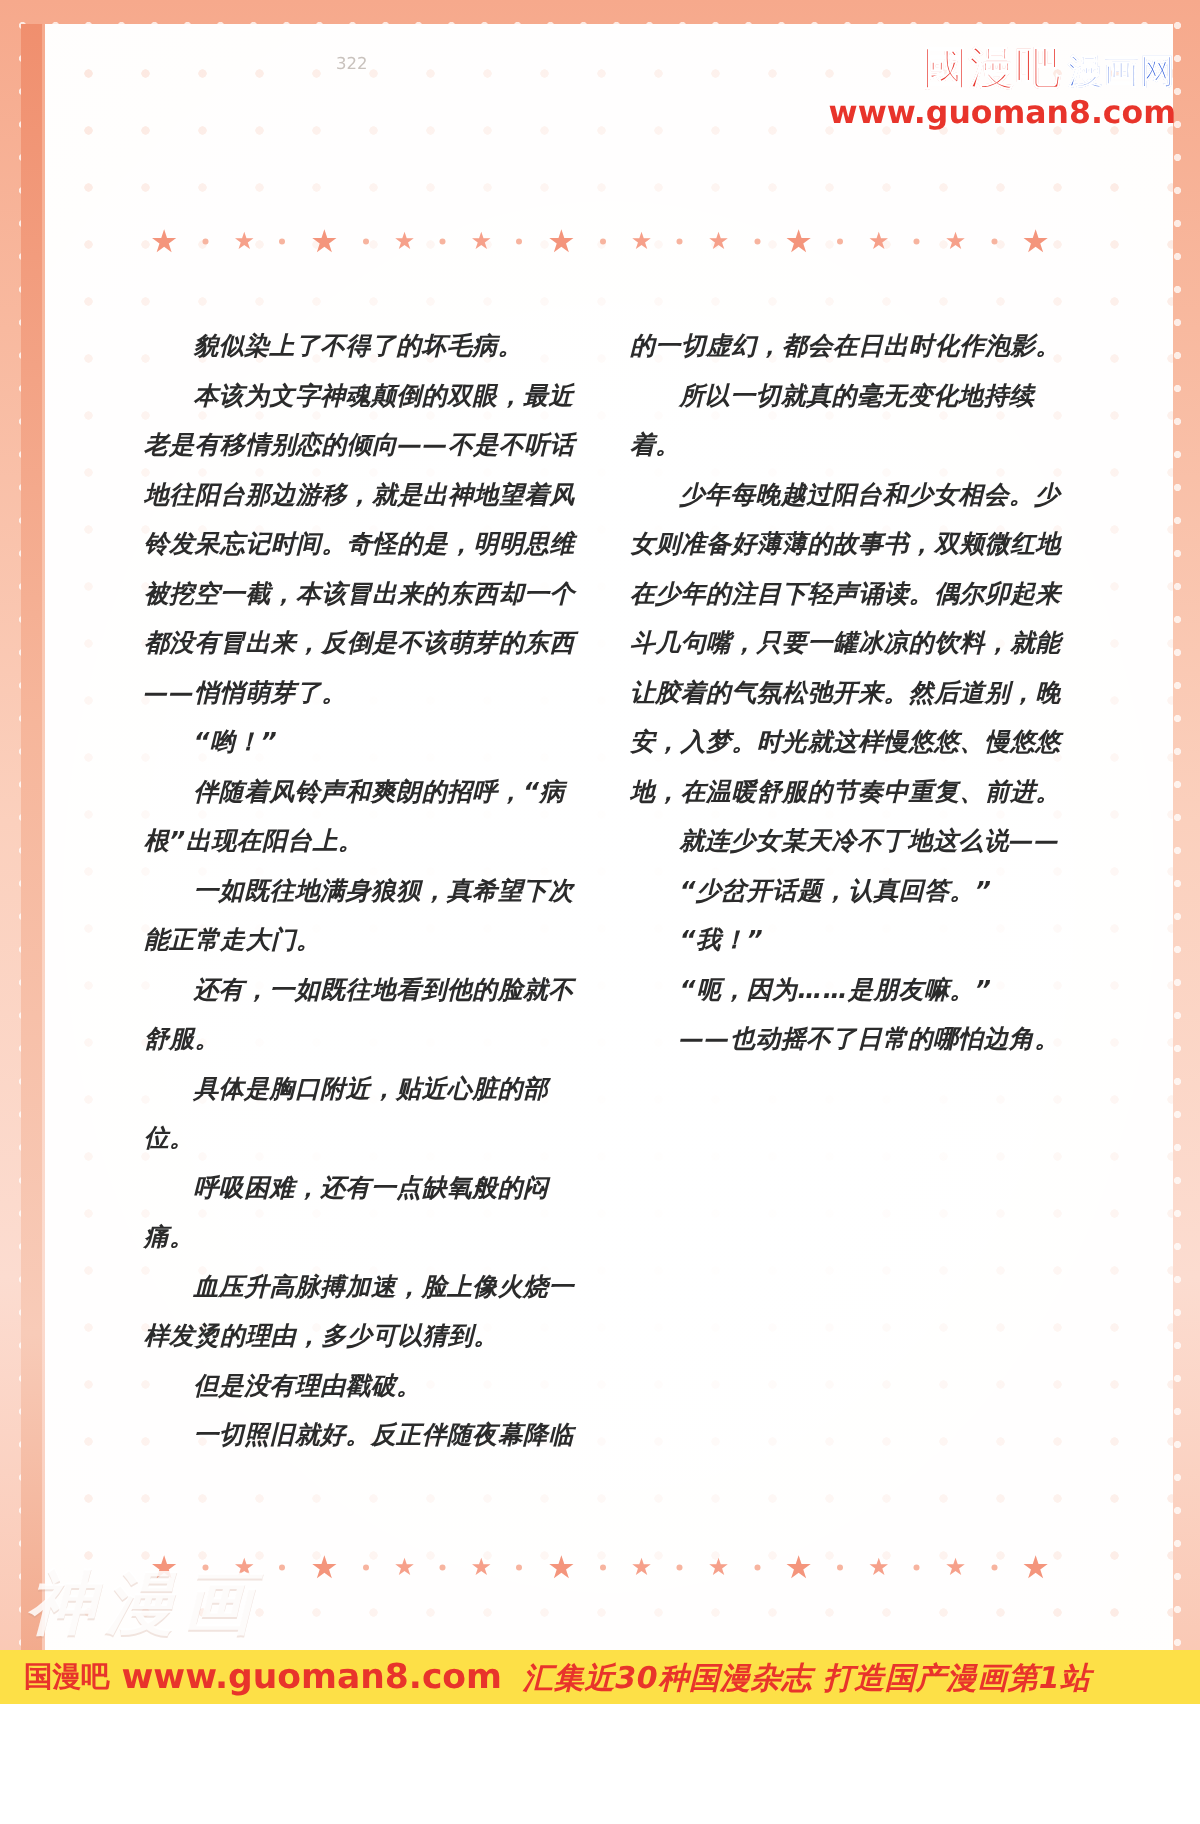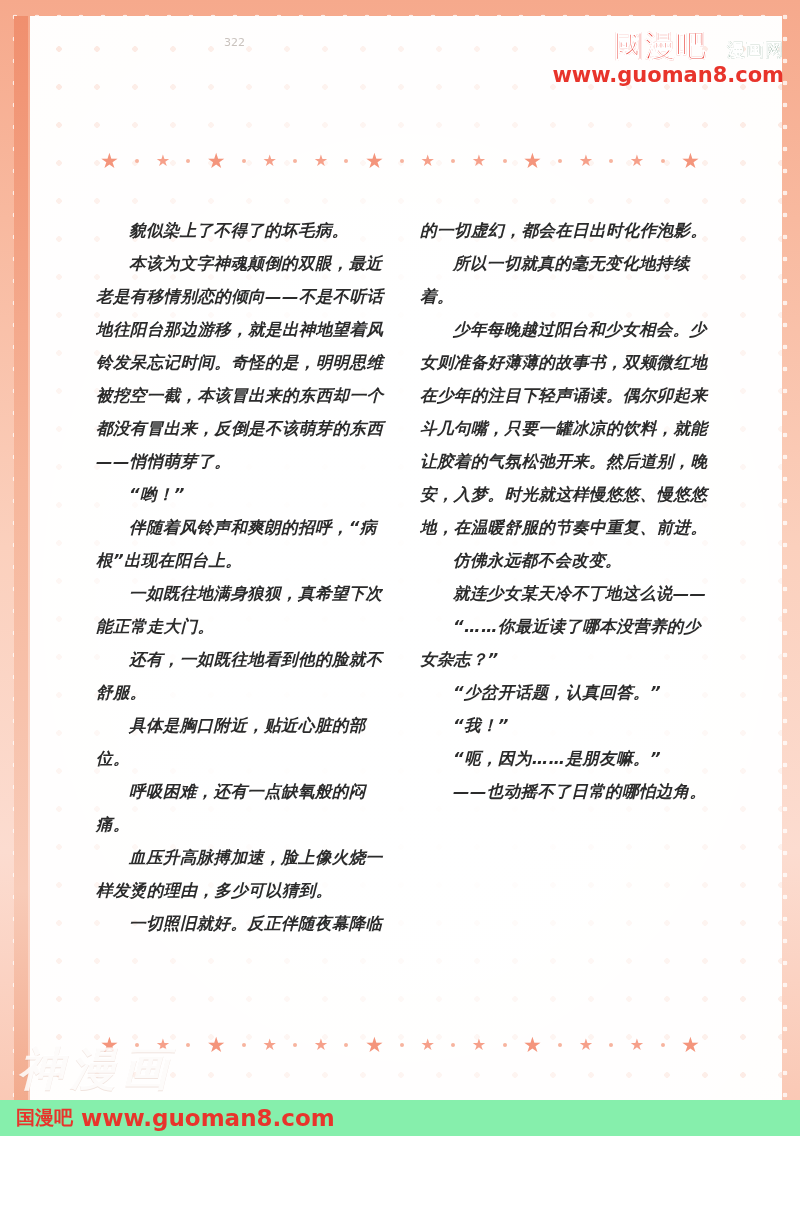--- a/index.html
+++ b/index.html
@@ -76,23 +76,23 @@
     z-index: 40;
   }
   .wm-top .wm-main {
     font-size: 30px;
     font-weight: bold;
     color: #e8342b;
     letter-spacing: 1px;
     -webkit-text-stroke: 0.5px #ffffff;
   }
   .wm-top .wm-main .sub {
-    font-size: 18px;
-    color: #14532d;
-    margin-left: 20px;
+    font-size: 23px;
+    color: #1d4ed8;
+    margin-left: 4px;
   }
   .wm-top .wm-url {
     font-size: 21px;
     font-weight: bold;
     color: #e8342b;
     margin-top: 2px;
     letter-spacing: 0px;
   }
   
   .stars {
@@ -165,21 +165,21 @@
     z-index: 35;
     text-shadow: 0 1px 0 rgba(200,150,130,0.25);
     font-style: italic;
   }
   .bottom-bar {
     position: absolute;
     left: 0;
     bottom: 0;
     width: 800px;
     height: 36px;
-    background: #86efac;
+    background: #fde047;
     z-index: 50;
     display: flex;
     align-items: center;
     overflow: hidden;
     text-align: right;
   }
   .bb-logo {
     font-size: 19px;
     font-weight: bold;
     color: #e8342b;
@@ -257,29 +257,28 @@
     <div class="col">
       <p>貌似染上了不得了的坏毛病。</p>
       <p>本该为文字神魂颠倒的双眼，最近老是有移情别恋的倾向——不是不听话地往阳台那边游移，就是出神地望着风铃发呆忘记时间。奇怪的是，明明思维被挖空一截，本该冒出来的东西却一个都没有冒出来，反倒是不该萌芽的东西——悄悄萌芽了。</p>
       <p>“哟！”</p>
       <p>伴随着风铃声和爽朗的招呼，“病根”出现在阳台上。</p>
       <p>一如既往地满身狼狈，真希望下次能正常走大门。</p>
       <p>还有，一如既往地看到他的脸就不舒服。</p>
       <p>具体是胸口附近，贴近心脏的部位。</p>
       <p>呼吸困难，还有一点缺氧般的闷痛。</p>
       <p>血压升高脉搏加速，脸上像火烧一样发烫的理由，多少可以猜到。</p>
+      <p>但是没有理由戳破。</p>
       <p>一切照旧就好。反正伴随夜幕降临</p>
     </div>
     <div class="col">
       <p class="noindent">的一切虚幻，都会在日出时化作泡影。</p>
       <p>所以一切就真的毫无变化地持续着。</p>
       <p>少年每晚越过阳台和少女相会。少女则准备好薄薄的故事书，双颊微红地在少年的注目下轻声诵读。偶尔卯起来斗几句嘴，只要一罐冰凉的饮料，就能让胶着的气氛松弛开来。然后道别，晚安，入梦。时光就这样慢悠悠、慢悠悠地，在温暖舒服的节奏中重复、前进。</p>
-      <p>仿佛永远都不会改变。</p>
       <p>就连少女某天冷不丁地这么说——</p>
-      <p>“……你最近读了哪本没营养的少女杂志？”</p>
       <p>“少岔开话题，认真回答。”</p>
       <p>“我！”</p>
       <p>“呃，因为……是朋友嘛。”</p>
       <p>——也动摇不了日常的哪怕边角。</p>
     </div>
   </div>
 
   <div class="stars bottom">
     <span class="star big">★</span>
     <span class="dot"></span>
@@ -304,15 +303,16 @@
     <span class="star">★</span>
     <span class="dot"></span>
     <span class="star big">★</span>
   </div>
 
   <div class="wm-bottom-ghost">神漫画</div>
 
   <div class="bottom-bar">
     <span class="bb-logo">国漫吧</span>
     <span class="bb-url">www.guoman8.com</span>
+    <span class="bb-slogan">汇集近30种国漫杂志 打造国产漫画第1站</span>
   </div>
 
 </div>
 
 </body></html>

